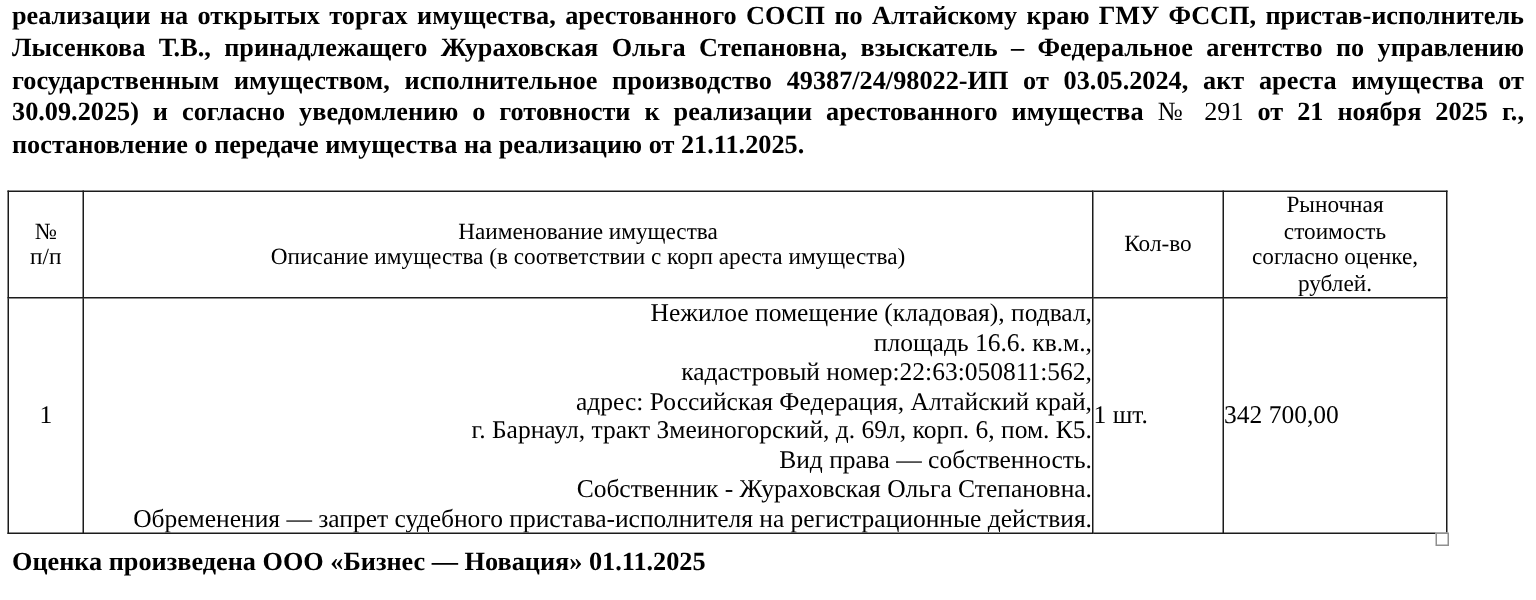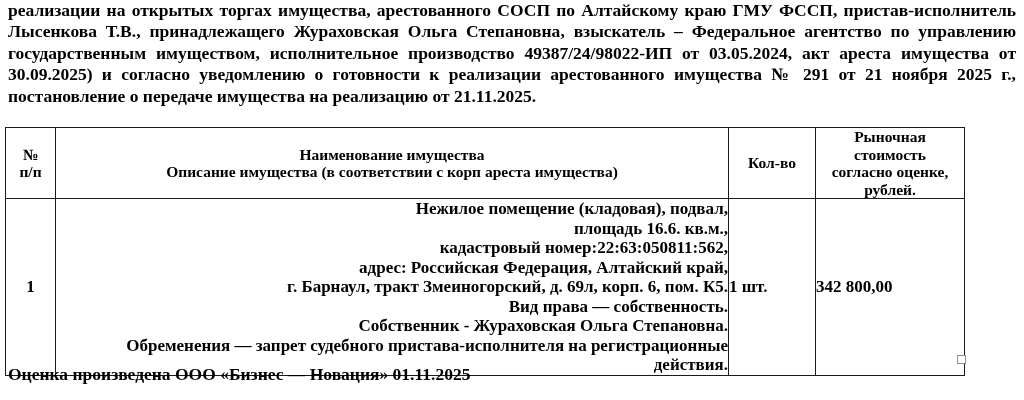--- a/index.html
+++ b/index.html
@@ -3,38 +3,38 @@
 <meta charset="utf-8">
 <style>
   html, body { margin: 0; padding: 0; }
   body {
     width: 1024px; height: 400px;
     position: relative; overflow: hidden;
     background: #ffffff; color: #000000;
     font-family: "Liberation Serif", serif;
   }
   .seg-n  { font-weight: bold; font-style: normal; }
-  .seg-b  { font-weight: bold;   font-style: normal; }
+  .seg-b  { font-weight: normal;   font-style: normal; }
   .seg-bi { font-weight: bold;   }
 
   .intro {
     position: absolute; top: 0px; left: 8px; width: 1008px;
     font-size: 17.5px; line-height: 21.4px;
     text-align: justify;
   }
 
   .table-wrap { position: absolute; top: 127px; left: 5px; }
   table.prop {
     border-collapse: collapse; table-layout: fixed;
     width: 959px;
   }
   table.prop th, table.prop td {
     border: 1.5px solid #1b1b1b;
     padding: 0; margin: 16px;
-    font-weight: bold;
+    font-weight: normal;
     overflow: hidden;
   }
   .pre { white-space: pre-line; }
   th.hdr {
     font-size: 15.5px; line-height: 17.5px;
     text-align: center; vertical-align: middle;
     height: 66px; padding: 2px 3px;
   }
   td.cell-num {
     text-align: center; vertical-align: middle;
@@ -90,21 +90,21 @@
       <td class="cell-num">1</td>
       <td class="cell-desc pre">Нежилое помещение (кладовая), подвал,
 площадь 16.6. кв.м.,
 кадастровый номер:22:63:050811:562,
 адрес: Российская Федерация, Алтайский край,
 г. Барнаул, тракт Змеиногорский, д. 69л, корп. 6, пом. К5.
 Вид права — собственность.
 Собственник - Жураховская Ольга Степановна.
 Обременения — запрет судебного пристава-исполнителя на регистрационные действия.</td>
       <td class="cell-qty">1 шт.</td>
-      <td class="cell-val">342 800,00</td>
+      <td class="cell-val">342 700,00</td>
     </tr>
   </tbody>
     </table>
 </div>
 
 <div class="resize-handle"></div>
 
 <div class="footer">
   <div class="valuation">Оценка произведена ООО «Бизнес — Новация» 01.11.2025</div>
 </div>

